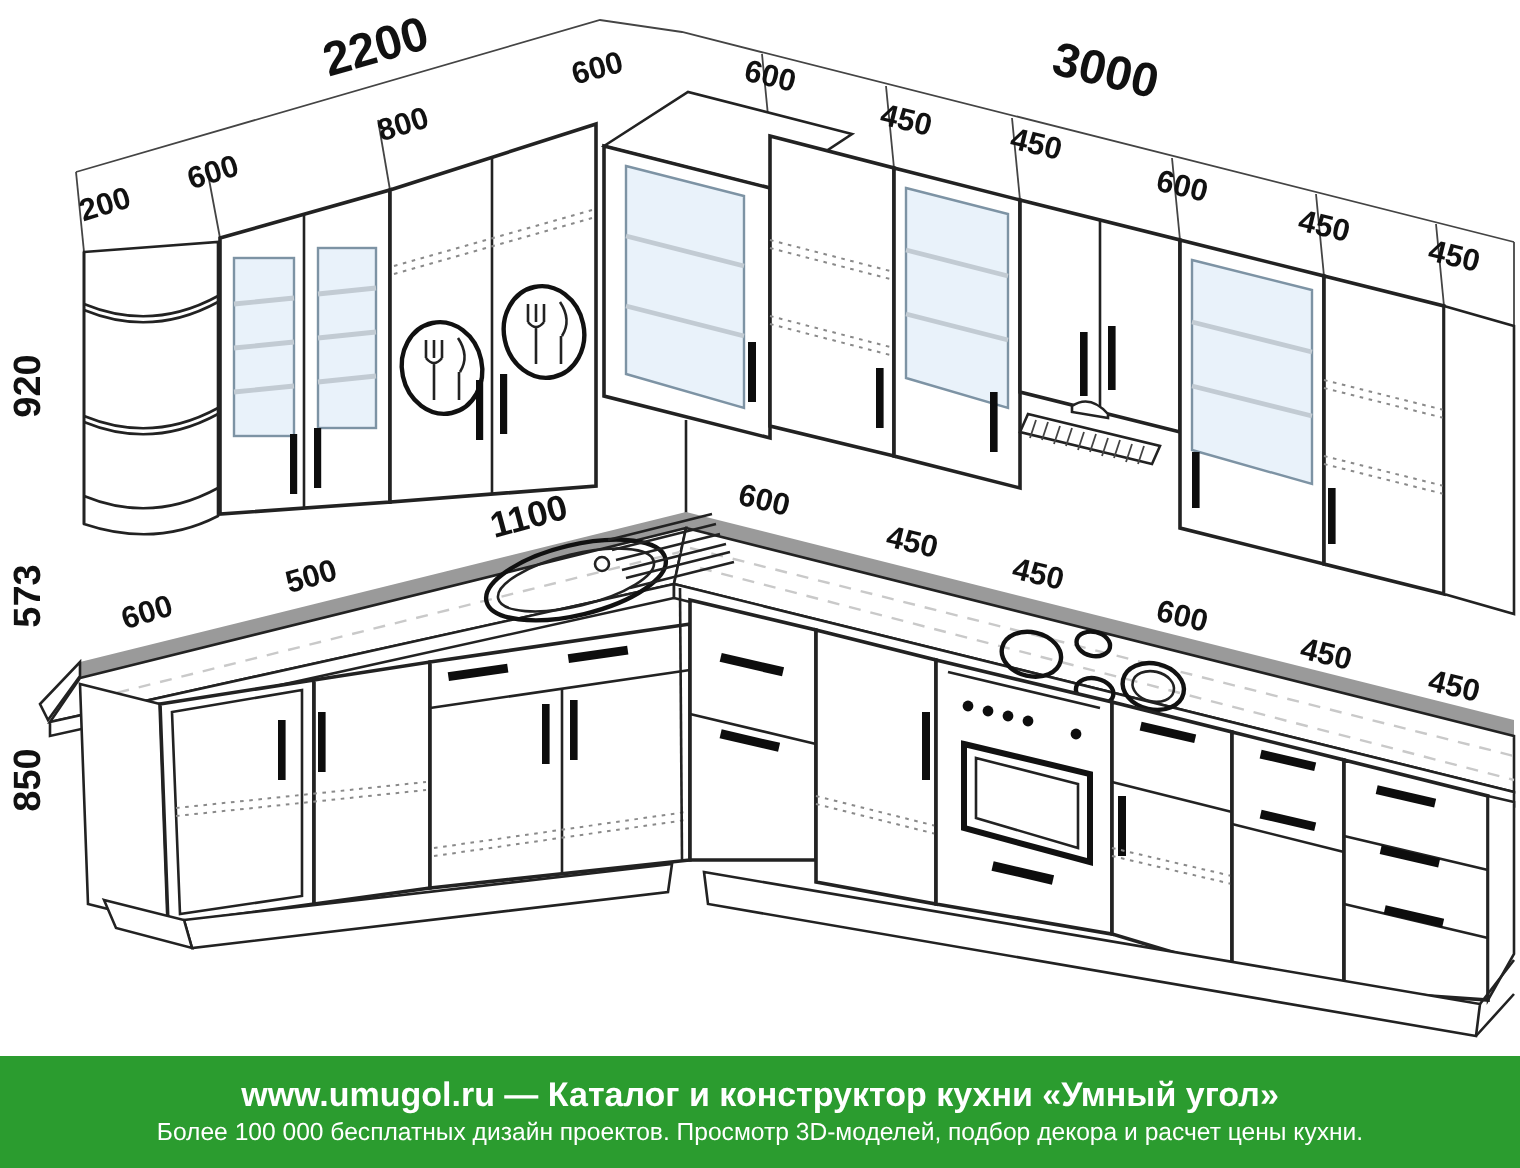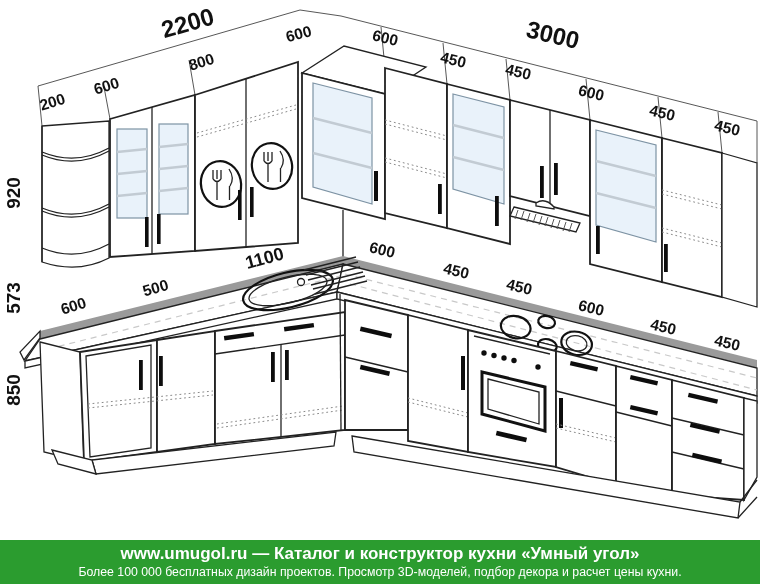--- a/index.html
+++ b/index.html
@@ -4,21 +4,21 @@
 <style>
   html,body{margin:0;padding:0;background:#fff;}
   .stage{position:relative;width:760px;height:584px;background:#fff;overflow:hidden;
          font-family:"Liberation Sans",sans-serif;}
   svg{display:block;}
   .dim{font-family:"Liberation Sans",sans-serif;font-weight:bold;fill:#111;}
   .dim-sm{font-size:15.5px;}
   .dim-lg{font-size:24px;}
   .dim-md{font-size:18px;}
   .dim-h{font-size:19px;}
-  .banner{position:absolute;left:0;bottom:0;width:760px;height:44px;background:#2b9c2f;
+  .banner{position:absolute;left:0;bottom:0;width:760px;height:56px;background:#2b9c2f;
           display:flex;flex-direction:column;align-items:center;justify-content:center;gap:2px;}
   .banner .l1{color:#fff;font-size:17px;font-weight:bold;line-height:1.1;white-space:nowrap;}
   .banner .l2{color:#fff;font-size:12.3px;font-weight:normal;line-height:1.1;white-space:nowrap;}
   .ln{stroke:#222;stroke-width:1.3;fill:none;}
   .thin{stroke:#444;stroke-width:0.9;fill:none;}
   .wht{fill:#fff;stroke:#222;stroke-width:1.3;}
   .wht2{fill:#fff;stroke:#222;stroke-width:1.8;}
   .glass{fill:#e9f2fa;stroke:#7d93a4;stroke-width:1.2;}
   .mull{stroke:#c2cbd3;stroke-width:2.4;fill:none;}
   .dot{stroke:#8a8a8a;stroke-width:1;fill:none;stroke-dasharray:1.8 2.8;}

